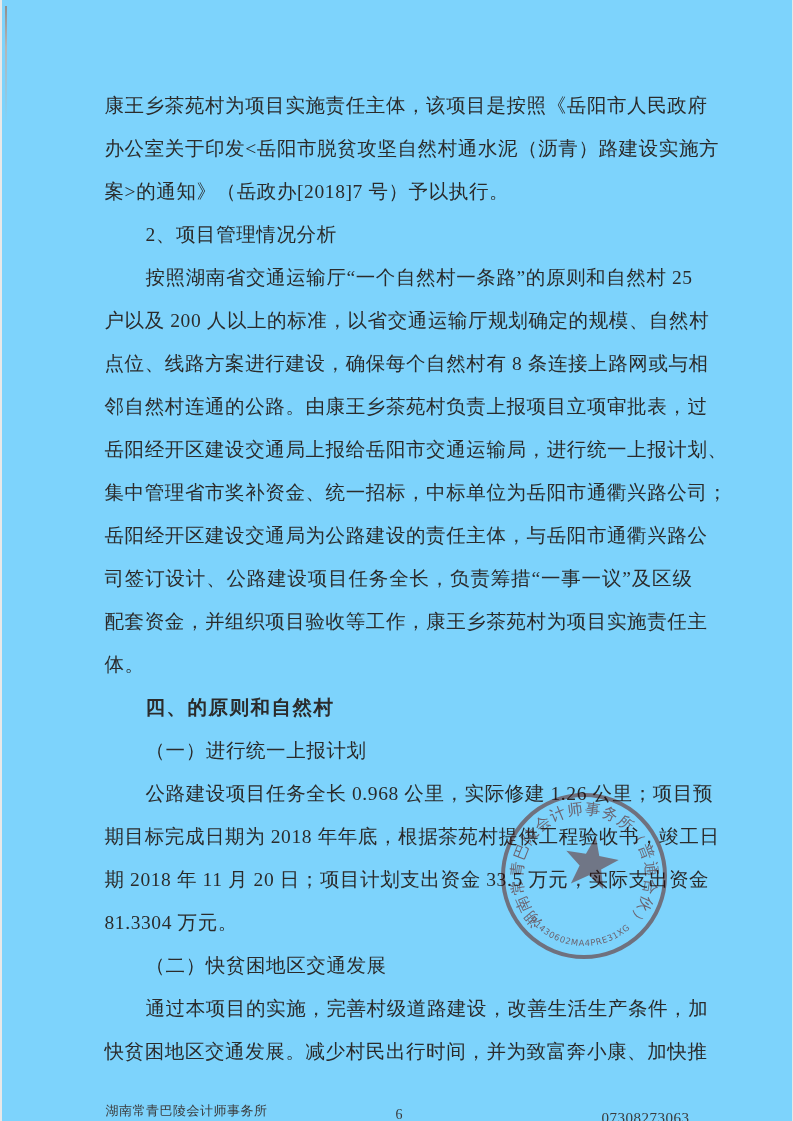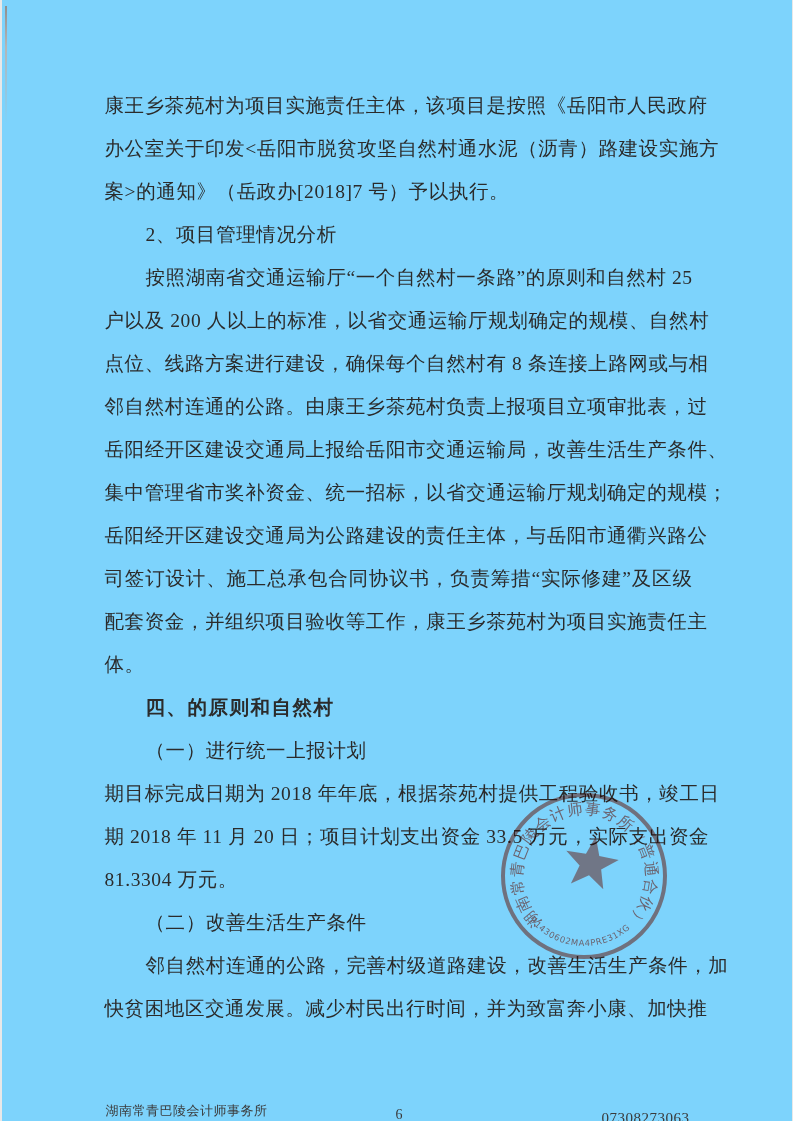--- a/index.html
+++ b/index.html
@@ -52,37 +52,38 @@
     <div class="line j">康王乡茶苑村为项目实施责任主体，该项目是按照《岳阳市人民政府</div>
     <div class="line j">办公室关于印发&lt;岳阳市脱贫攻坚自然村通水泥（沥青）路建设实施方</div>
     <div class="line">案&gt;的通知》（岳政办[2018]7 号）予以执行。</div>
 
     <div class="line ind">2、项目管理情况分析</div>
 
     <div class="line ind j">按照湖南省交通运输厅“一个自然村一条路”的原则和自然村 25</div>
     <div class="line j">户以及 200 人以上的标准，以省交通运输厅规划确定的规模、自然村</div>
     <div class="line j">点位、线路方案进行建设，确保每个自然村有 8 条连接上路网或与相</div>
     <div class="line j">邻自然村连通的公路。由康王乡茶苑村负责上报项目立项审批表，过</div>
-    <div class="line j">岳阳经开区建设交通局上报给岳阳市交通运输局，改善生活生产条件、</div>
-    <div class="line j">集中管理省市奖补资金、统一招标，以省交通运输厅规划确定的规模；</div>
+    <div class="line j">岳阳经开区建设交通局上报给岳阳市交通运输局，进行统一上报计划、</div>
+    <div class="line j">集中管理省市奖补资金、统一招标，中标单位为岳阳市通衢兴路公司；</div>
     <div class="line j">岳阳经开区建设交通局为公路建设的责任主体，与岳阳市通衢兴路公</div>
-    <div class="line j">司签订设计、施工总承包合同协议书，负责筹措“实际修建”及区级</div>
+    <div class="line j">司签订设计、公路建设项目任务全长，负责筹措“一事一议”及区级</div>
     <div class="line j">配套资金，并组织项目验收等工作，康王乡茶苑村为项目实施责任主</div>
     <div class="line">体。</div>
 
     <div class="line ind bold">四、的原则和自然村</div>
     <div class="line ind">（一）进行统一上报计划</div>
 
+    <div class="line ind j">公路建设项目任务全长 0.968 公里，实际修建 1.26 公里；项目预</div>
     <div class="line j">期目标完成日期为 2018 年年底，根据茶苑村提供工程验收书，竣工日</div>
     <div class="line j">期 2018 年 11 月 20 日；项目计划支出资金 33.5 万元，实际支出资金</div>
     <div class="line">81.3304 万元。</div>
 
-    <div class="line ind">（二）改善生活生产条件</div>
+    <div class="line ind">（二）快贫困地区交通发展</div>
 
-    <div class="line ind j">邻自然村连通的公路，完善村级道路建设，改善生活生产条件，加</div>
+    <div class="line ind j">通过本项目的实施，完善村级道路建设，改善生活生产条件，加</div>
     <div class="line j">快贫困地区交通发展。减少村民出行时间，并为致富奔小康、加快推</div>
   </div>
 
   <svg class="stamp" viewBox="0 0 180 180" xmlns="http://www.w3.org/2000/svg">
     <defs>
       <path id="arcTop" d="M 50.1,136.5 A 62,62 0 1 1 129.9,136.5" fill="none"></path>
       <path id="arcBottom" d="M 32.7,129.2 A 70,70 0 0 0 147.3,129.2" fill="none"></path>
     </defs>
     <circle cx="90" cy="89" r="81" fill="none" stroke="#d95f55" stroke-width="4" opacity="0.85"></circle>
     <g transform="translate(97,77) rotate(10)">

